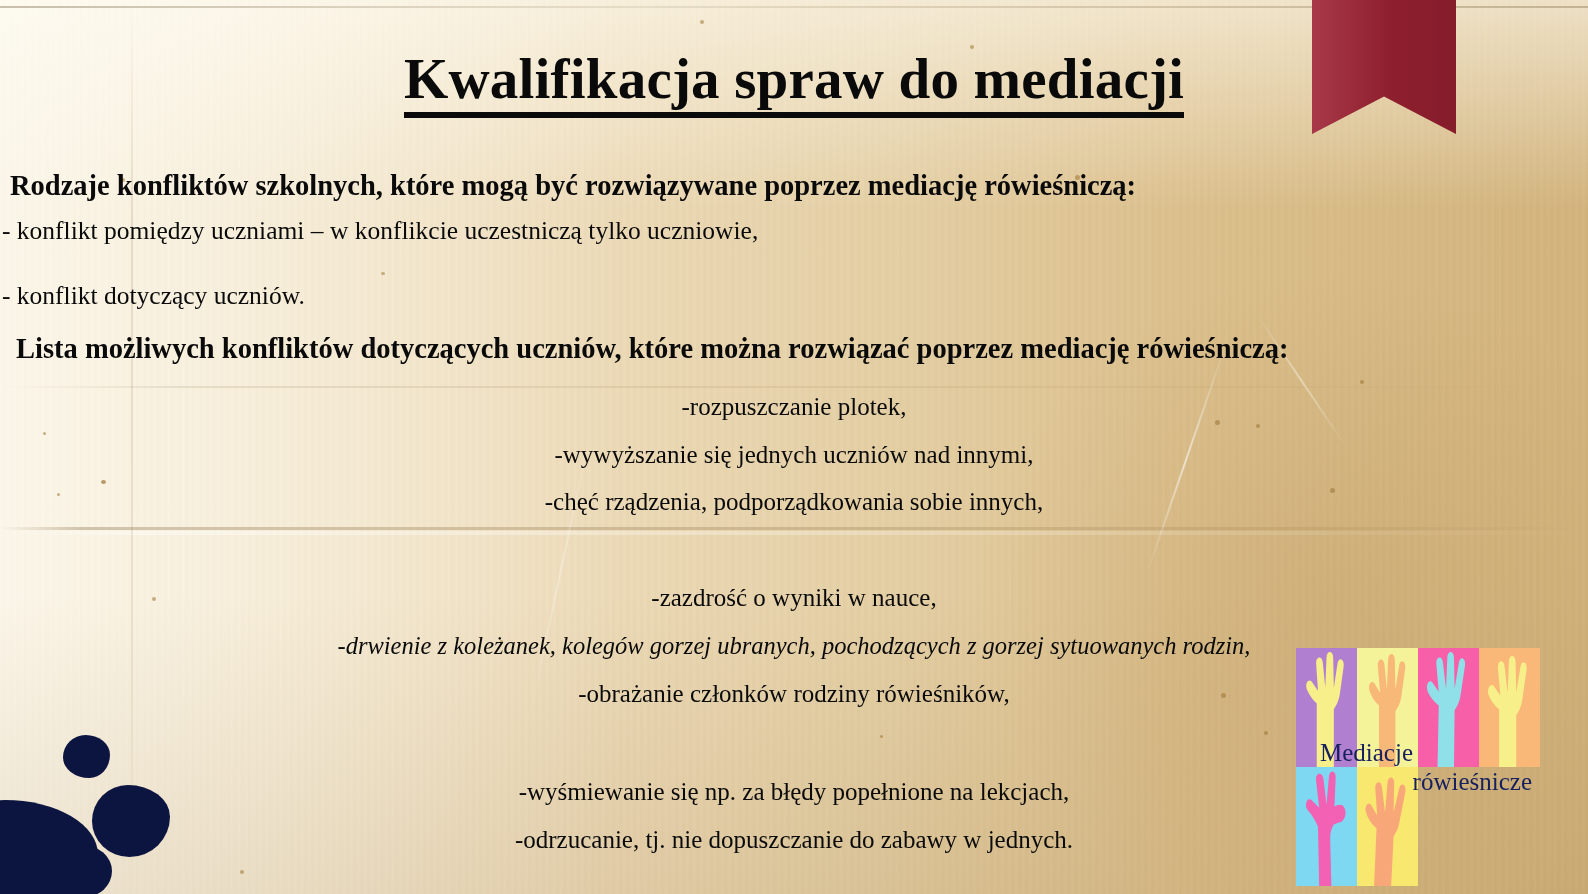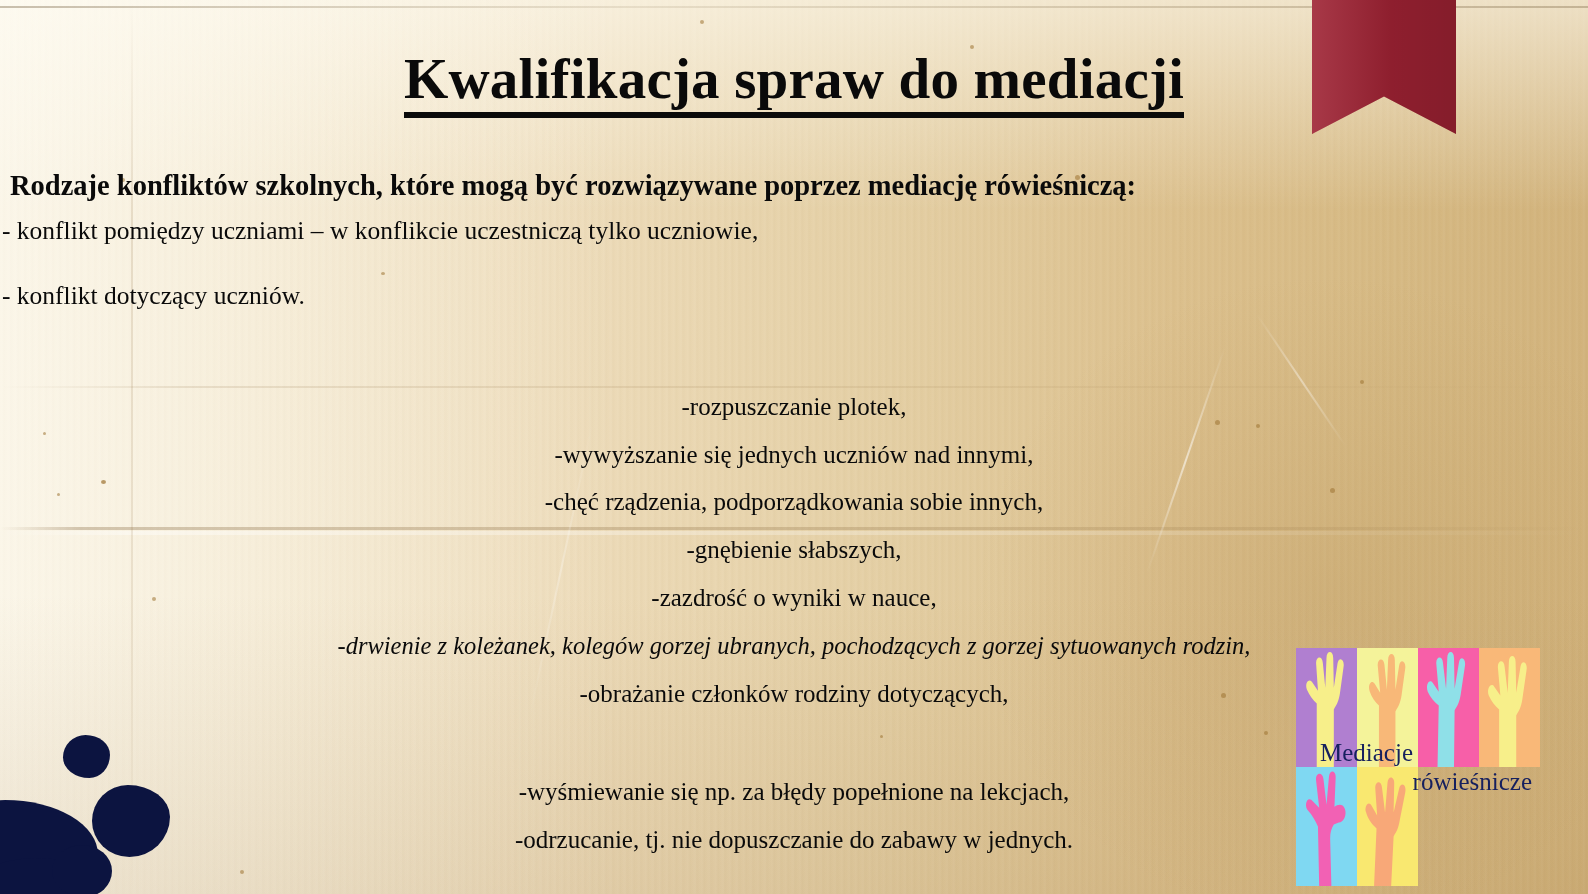--- a/index.html
+++ b/index.html
@@ -225,28 +225,28 @@
 
   <div class="title">
     <span>Kwalifikacja spraw do mediacji</span>
   </div>
 
   <div class="heading heading-1">Rodzaje konfliktów szkolnych, które mogą być rozwiązywane poprzez mediację rówieśniczą:</div>
 
   <div class="bullet bullet-1">- konflikt pomiędzy uczniami – w konflikcie uczestniczą tylko uczniowie,</div>
   <div class="bullet bullet-2">- konflikt dotyczący uczniów.</div>
 
+  <div class="heading heading-2">Lista możliwych konfliktów dotyczących uczniów, które można rozwiązać poprzez mediację rówieśniczą:</div>
 
   <div class="item" style="top:392px;font-weight:500;">-rozpuszczanie plotek,</div>
   <div class="item" style="top:440px;">-wywyższanie się jednych uczniów nad innymi,</div>
   <div class="item" style="top:487px;">-chęć rządzenia, podporządkowania sobie innych,</div>
-  <div class="item" style="top:535px;">-gnębienie słabszych,</div>
   <div class="item" style="top:583px;">-zazdrość o wyniki w nauce,</div>
   <div class="item item-wide" style="top:631px;font-style:italic;">-drwienie z koleżanek, kolegów gorzej ubranych, pochodzących z gorzej sytuowanych rodzin,</div>
-  <div class="item" style="top:679px;">-obrażanie członków rodziny dotyczących,</div>
+  <div class="item" style="top:679px;">-obrażanie członków rodziny rówieśników,</div>
   <div class="item" style="top:777px;">-wyśmiewanie się np. za błędy popełnione na lekcjach,</div>
   <div class="item" style="top:825px;">-odrzucanie, tj. nie dopuszczanie do zabawy w jednych.</div>
 
   <div class="logo">
 
     <div class="cell" id="lp0" style="background: rgb(176, 127, 208);">
       <svg viewBox="0 0 100 120" preserveAspectRatio="none">
         <path class="hand" d="M34 120 L34 56 C28 52 22 48 18 42 C14 36 20 30 26 34 L36 43 L33 16 C32 8 43 7 44 15 L48 40 L50 10 C50 2 61 2 61 10 L62 40 L68 16 C70 8 80 11 78 19 L72 46 C70 54 66 58 62 62 L62 120 Z" fill="#f7ef8a"></path>
       </svg>
     </div>

